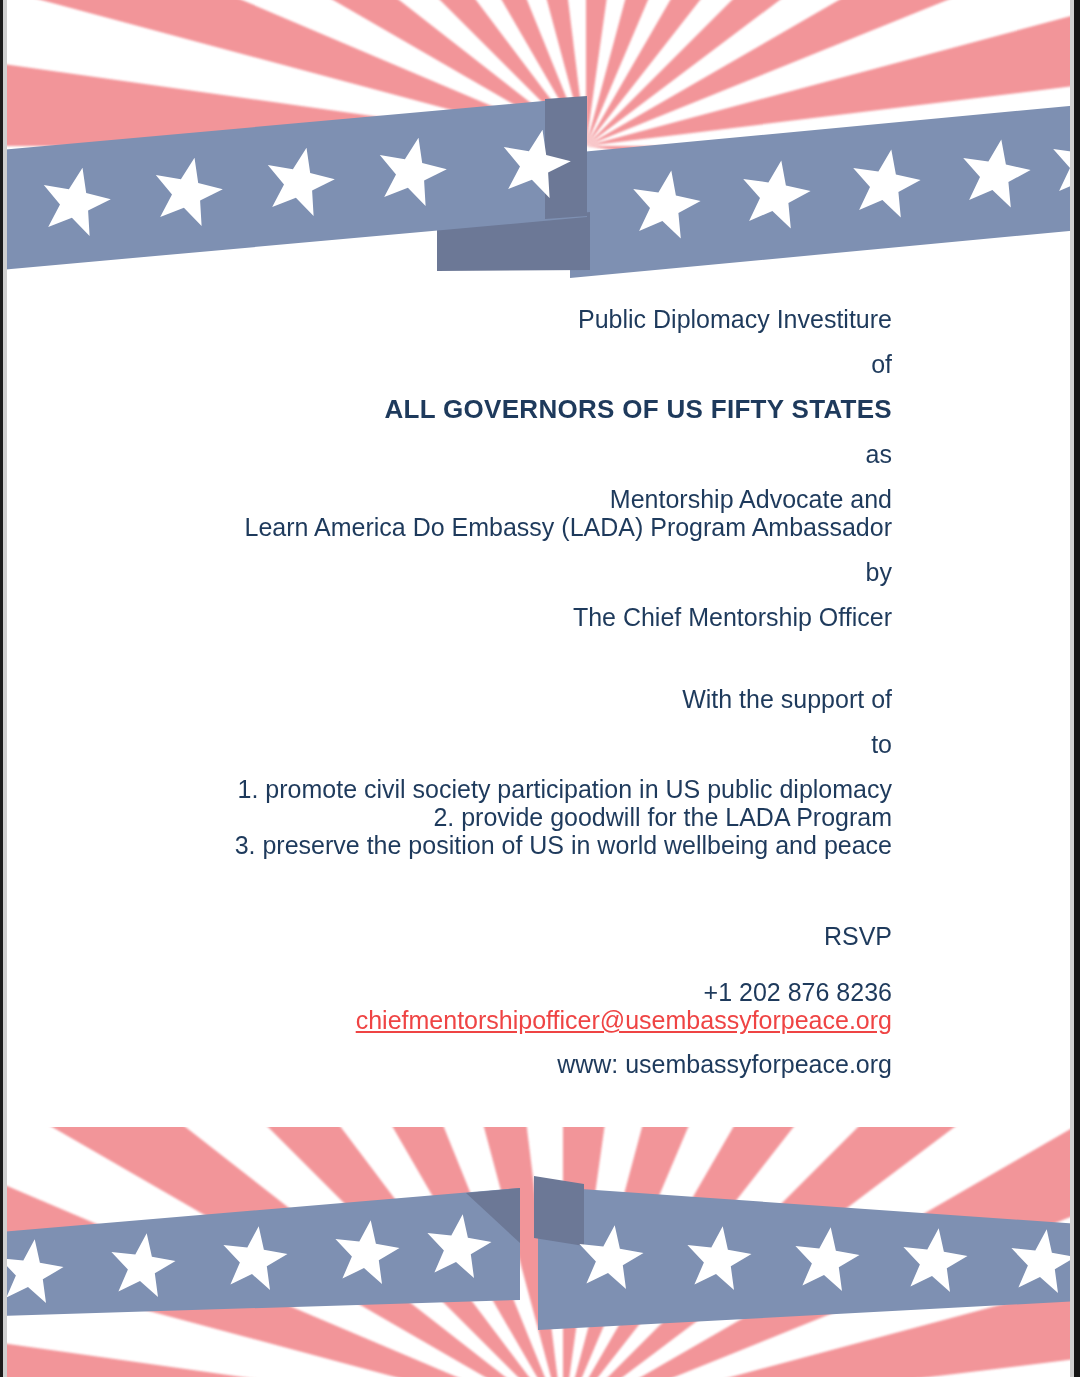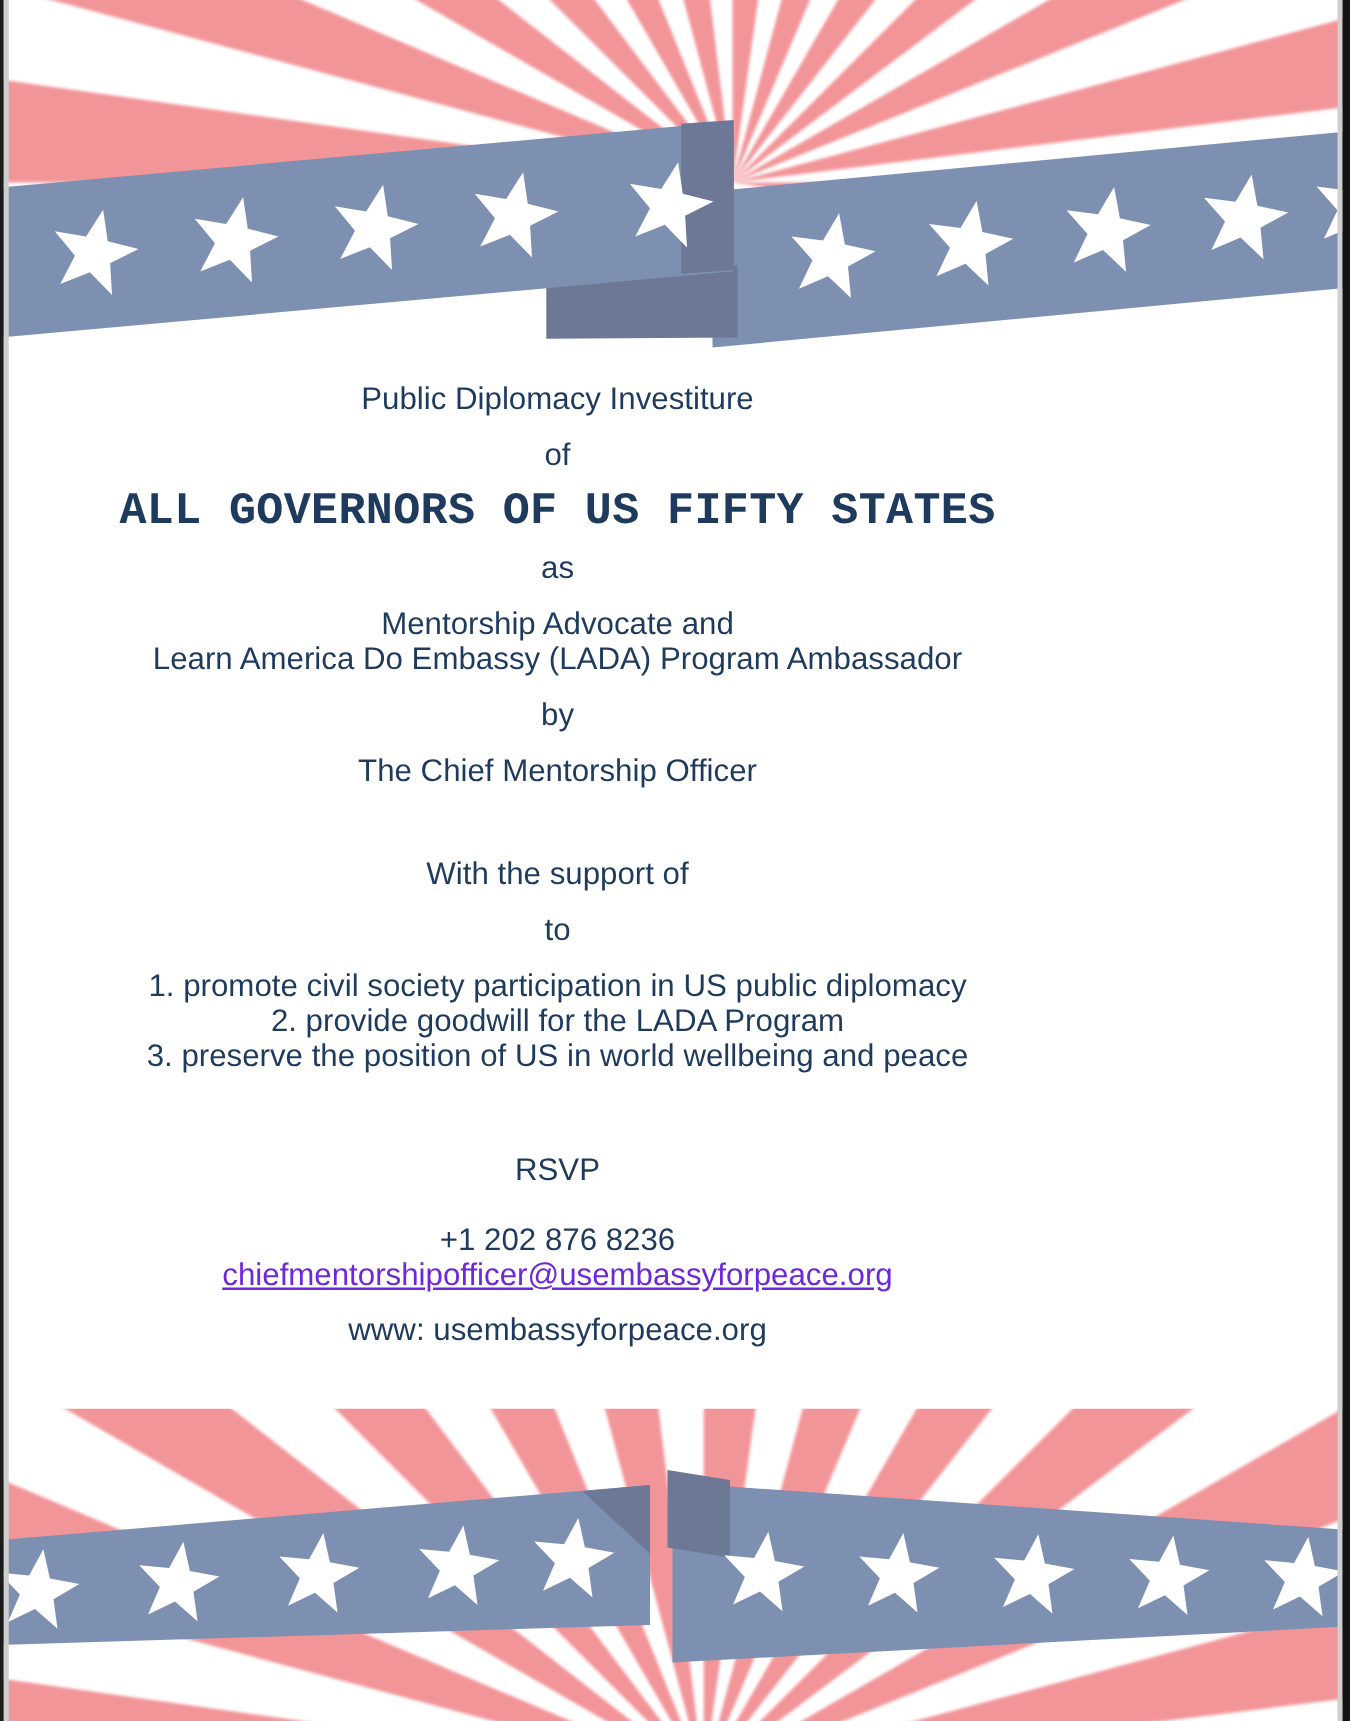--- a/index.html
+++ b/index.html
@@ -7,30 +7,30 @@
     width:1080px;height:1377px;position:relative;overflow:hidden;
     background:#ffffff;
     font-family:"Liberation Sans","DejaVu Sans",sans-serif;
   }
   .decor{position:absolute;left:0;width:1080px;z-index:1;display:block;}
   #top-decor{top:0;height:300px;}
   #bottom-decor{top:1127px;height:250px;}
 
   .content{
     position:absolute;top:300px;left:0;width:892px;z-index:3;
-    text-align:center;color:#1e3a5c;font-size:25px;line-height:28px;
+    text-align:right;color:#1e3a5c;font-size:25px;line-height:28px;
   }
   .content p{margin:17px 0 0 0;}
   .content p.first{margin-top:5px;}
-  .honoree{font-weight:bold;font-size:36px;letter-spacing:.3px;font-family:Liberation Mono, monospace;}
+  .honoree{font-weight:bold;font-size:26px;letter-spacing:.3px;}
   .gap-large{margin-top:54px !important;}
   .gap-xlarge{margin-top:63px !important;}
   .gap-small{margin-top:16px !important;}
   .pre{white-space:pre;}
-  a.email{color:#6d28d9;text-decoration:underline;cursor:pointer;}
+  a.email{color:#ef4444;text-decoration:underline;cursor:pointer;}
 
   
   .edge{position:absolute;top:0;height:1377px;z-index:5;}
   .edge-left-black{left:0;width:3px;background:#1b1b1b;}
   .edge-left-gray{left:3px;width:4px;background:#cfcfcf;}
   .edge-right-gray{right:6px;width:4px;background:#cfcfcf;}
   .edge-right-black{right:0;width:6px;background:#141414;}
 </style>
 </head>
 <body>

